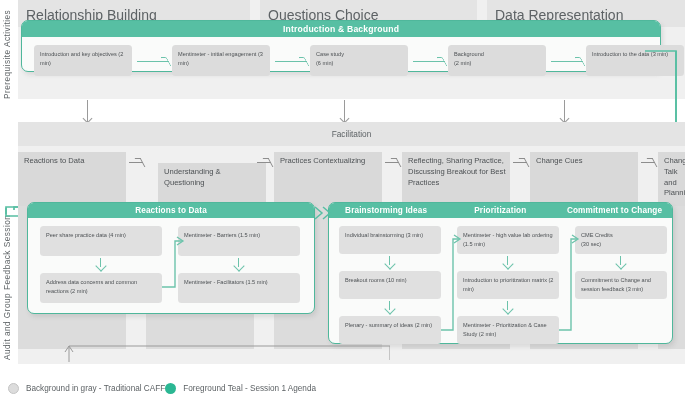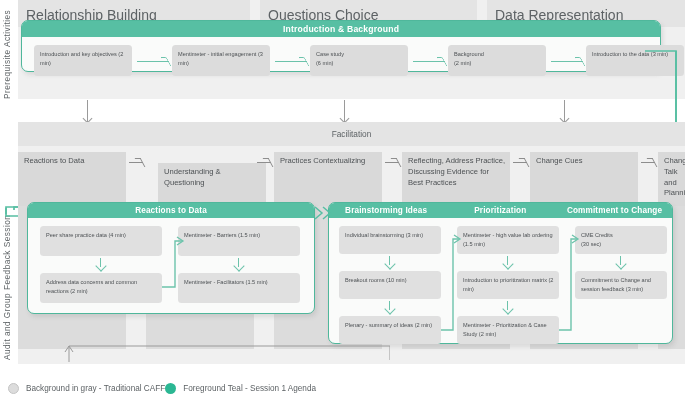--- a/index.html
+++ b/index.html
@@ -246,21 +246,21 @@
       <div class="ln"></div>
         <div class="hd"></div>
       </div>
 
     <div class="stage" style="left:256px;width:108px;">Practices Contextualizing</div>
     <div class="stage-arrow" style="left:367px;">
       <div class="ln"></div>
         <div class="hd"></div>
       </div>
 
-    <div class="stage" style="left:384px;width:108px;">Reflecting, Address Practice, Discussing Evidence for Best Practices</div>
+    <div class="stage" style="left:384px;width:108px;">Reflecting, Sharing Practice, Discussing Breakout for Best Practices</div>
     <div class="stage-arrow" style="left:495px;">
       <div class="ln"></div>
         <div class="hd"></div>
       </div>
 
     <div class="stage" style="left:512px;width:108px;">Change Cues</div>
     <div class="stage-arrow" style="left:623px;">
       <div class="ln"></div>
         <div class="hd"></div>
       </div>

